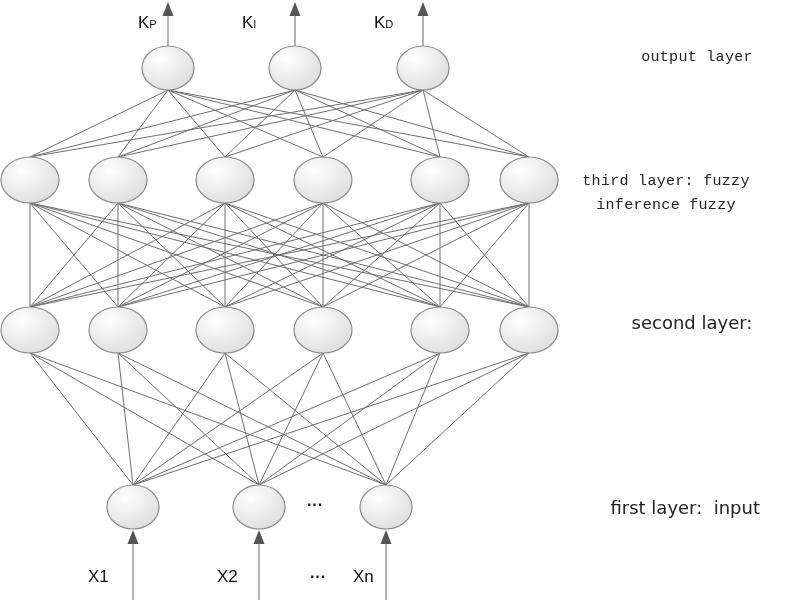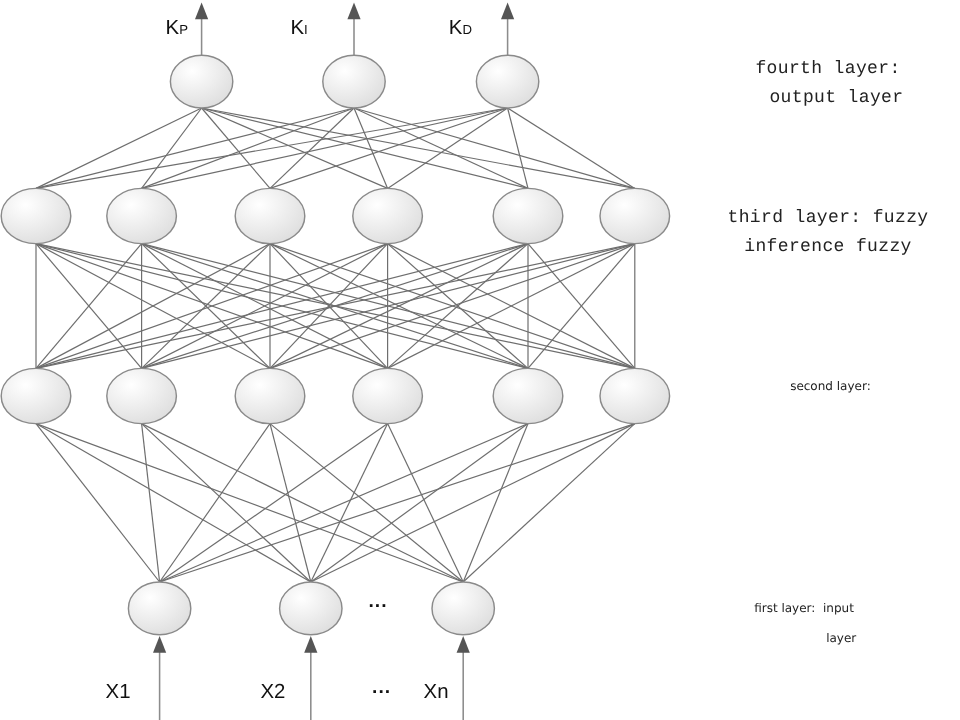--- a/index.html
+++ b/index.html
@@ -7,21 +7,21 @@
   #canvas { position: absolute; left: 0; top: 0; }
   .edge { stroke: #6e6e6e; stroke-width: 1; }
   .node { stroke: #8a8a8a; stroke-width: 1.2; }
   .arrow-line { stroke: #8c8c8c; stroke-width: 1.3; }
   .arrow-head { fill: #555555; }
   .io-label { font-family: "Liberation Sans", sans-serif; font-size: 17px; fill: #111; }
   .io-sub { font-size: 11px; }
   .dots { font-family: "Liberation Sans", sans-serif; font-size: 16px; fill: #111; font-weight: bold; }
   .layer-label { position: absolute; text-align: center; color: #222; white-space: nowrap; }
   .serif { font-family: "Liberation Mono", monospace; font-size: 15px; line-height: 24px; letter-spacing: 0.3px; }
-  .sans { font-family: "DejaVu Sans", sans-serif; font-size: 10px; line-height: 25px; }
+  .sans { font-family: "DejaVu Sans", sans-serif; font-size: 18px; line-height: 25px; }
 </style>
 </head>
 <body>
 
 <svg id="canvas" width="800" height="600">
   <defs>
     <radialGradient id="nodeGrad" cx="35%" cy="30%" r="80%">
       <stop offset="0%" stop-color="#ffffff"></stop>
       <stop offset="100%" stop-color="#dcdcdc"></stop>
     </radialGradient>
@@ -141,26 +141,24 @@
 
   <text class="io-label" x="88" y="582">X1</text>
   <text class="io-label" x="217" y="582">X2</text>
   <text class="io-label" x="353" y="582">Xn</text>
 
   <text class="dots" x="307" y="510">···</text>
   <text class="dots" x="310" y="582">···</text>
 </svg>
 
 <div class="layer-label serif" style="left:590px; top:46px; width:200px;">
-  <div>fourth layer:</div>
   <div style="padding-left:14px;text-align:center;">output layer</div>
 </div>
-<div class="layer-label serif" style="left:580px; top:170px; width:220px;">
+<div class="layer-label serif" style="left:556px; top:170px; width:220px;">
   <div>third layer: fuzzy</div>
   <div>inference fuzzy</div>
 </div>
 <div class="layer-label sans" style="left:590px; top:310px; width:200px;">
   <div style="padding-left:4px;">second layer:</div>
 </div>
-<div class="layer-label sans" style="left:580px; top:495px; width:180px; text-align:center;">
+<div class="layer-label sans" style="left:580px; top:495px; width:180px; text-align:right;">
   <div style="white-space:pre;">first layer:  input</div>
-  <div style="padding-left:62px;">layer</div>
 </div>
 
 </body></html>

